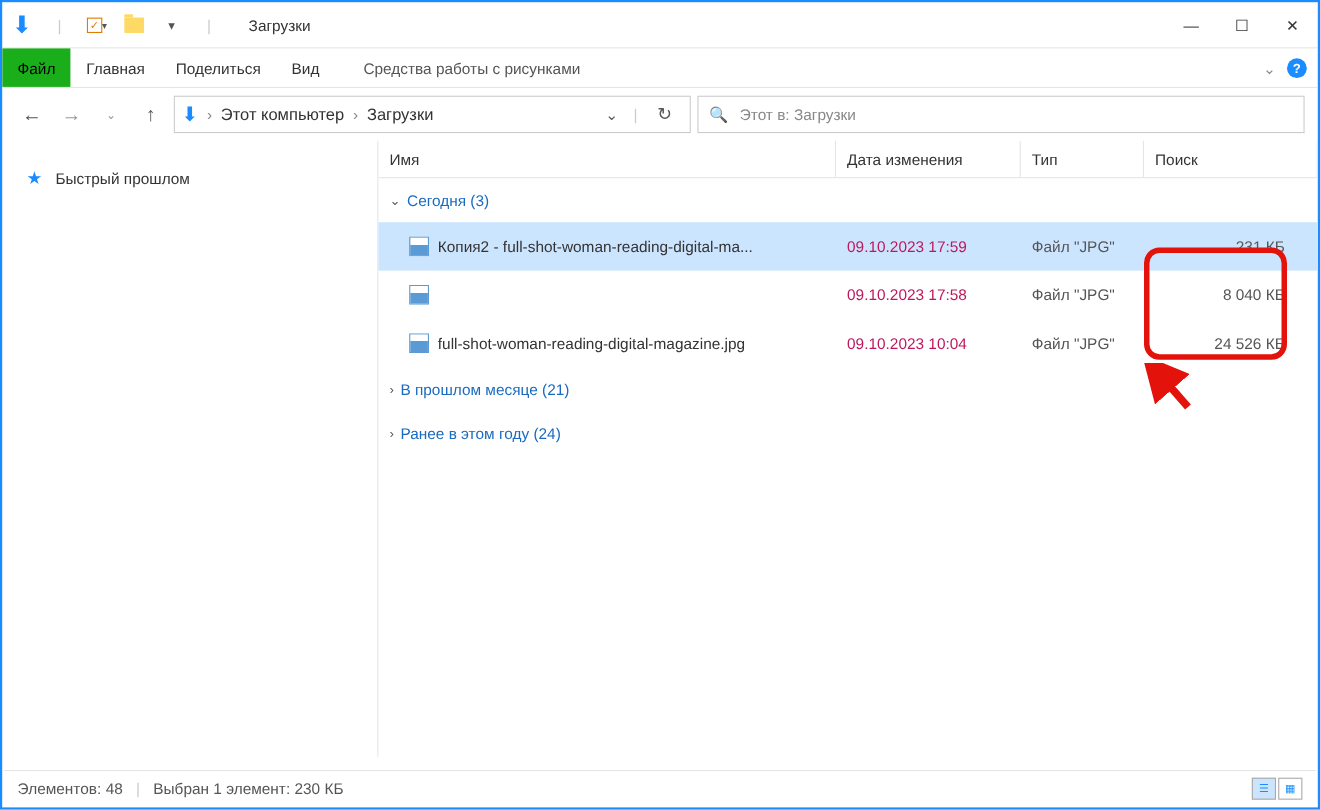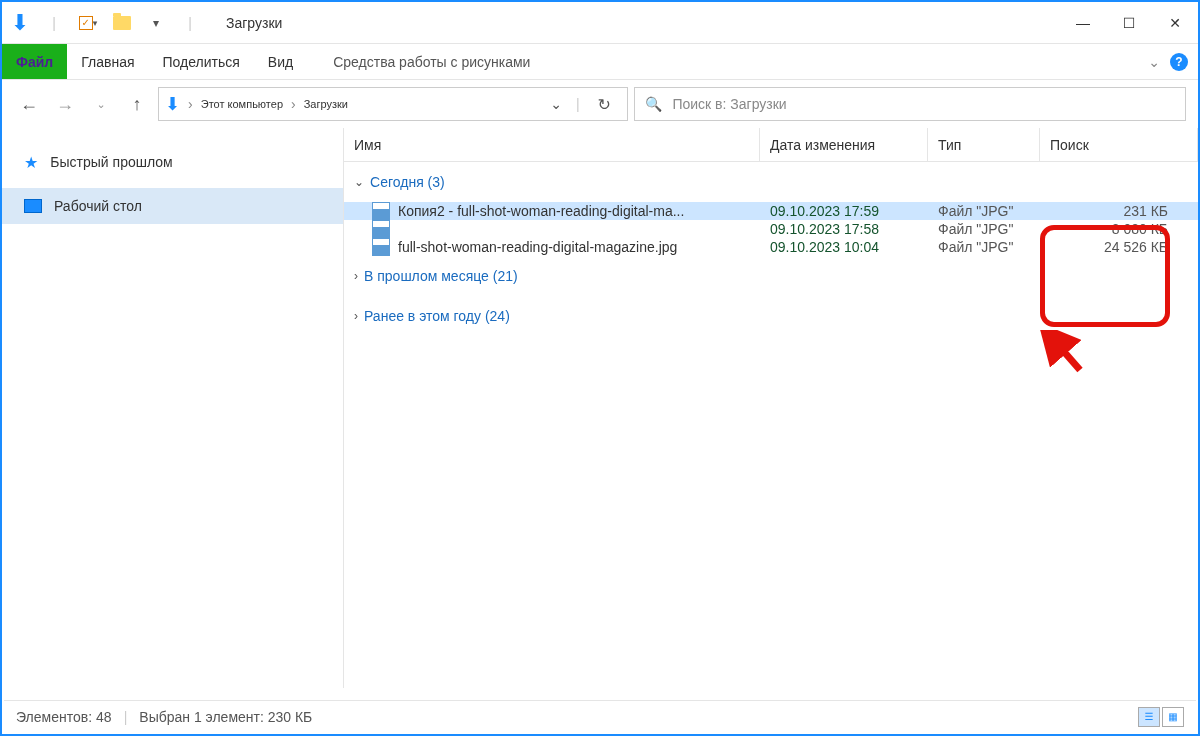--- a/index.html
+++ b/index.html
@@ -11,54 +11,54 @@
 .folder-ico{width:18px;height:14px;background:#ffd966;border-radius:1px;position:relative}
 .folder-ico::before{content:"";position:absolute;top:-3px;left:0;width:8px;height:3px;background:#ffd966;border-radius:1px 1px 0 0}
 .check-ico{width:14px;height:14px;border:1px solid #e07b00;display:flex;align-items:center;justify-content:center;color:#e07b00;font-size:10px}
 .titlebar-mid{flex:1;display:flex;align-items:stretch}
 .manage-tab{background:#fff27a;color:#555;width:264px;display:flex;align-items:center;justify-content:center;font-size:13px;margin-left:268px}
 .title-text{color:#333;display:flex;align-items:center;padding:0 18px;font-size:14px}
 .win-controls{display:flex;align-items:center}
 .win-btn{width:46px;height:30px;display:flex;align-items:center;justify-content:center;font-size:14px;color:#333}
 .ribbon{height:36px;display:flex;align-items:stretch;border-bottom:1px solid #e5e5e5}
 .ribbon-tab{padding:0 14px;display:flex;align-items:center;color:#333;font-size:14px}
-.ribbon-tab.file{background:#1aaf1a;color:#4c1d95;font-weight:700}
+.ribbon-tab.file{background:#1aaf1a;color:#000000;font-weight:400}
 .ribbon-tab.tools{color:#555}
 .ribbon-right{margin-left:auto;display:flex;align-items:center;padding:0 10px;gap:10px}
 .help-ico{width:18px;height:18px;border-radius:50%;background:#1a8cff;color:#fff;display:flex;align-items:center;justify-content:center;font-size:12px;font-weight:bold}
 .navbar{height:48px;display:flex;align-items:center;padding:0 12px;gap:6px}
 .nav-btn{width:30px;height:30px;display:flex;align-items:center;justify-content:center;color:#999;font-size:18px}
 .nav-btn.active{color:#555}
 .addrbar{flex:1;height:34px;border:1px solid #ccc;display:flex;align-items:center;padding:0 6px;gap:8px;max-width:470px}
 .addr-icon{color:#1a8cff;font-size:18px}
-.crumb{color:#333;font-size:11px}
+.crumb{color:#333;font-size:15px}
 .crumb-sep{color:#888}
 .addr-dd{margin-left:auto;color:#555;padding:0 6px}
 .refresh{color:#555;padding:0 10px;font-size:16px}
 .searchbox{flex:1;height:34px;border:1px solid #ccc;display:flex;align-items:center;padding:0 10px;gap:10px;color:#888}
 .body{display:flex;height:560px}
 .sidebar{width:342px;border-right:1px solid #e5e5e5;padding-top:16px}
 .nav-item{height:36px;display:flex;align-items:center;padding:0 22px;gap:12px;color:#333;font-size:15px}
 .nav-item.sel{background:#d9e8f7}
 .star-ico{color:#1a8cff;font-size:16px}
 .desktop-ico{width:18px;height:14px;background:#1a8cff;border:1px solid #0066cc}
 .content{flex:1;display:flex;flex-direction:column}
 .cols{height:34px;display:flex;align-items:center;border-bottom:1px solid #e5e5e5;color:#333;font-size:14px}
 .col{padding:0 10px;border-right:1px solid #e5e5e5;height:100%;display:flex;align-items:center}
 .col.name{flex:0 0 416px}
 .col.date{flex:0 0 168px}
 .col.type{flex:0 0 112px}
 .col.size{flex:1;justify-content:flex-start}
 .grp{height:40px;display:flex;align-items:center;padding:0 10px;color:#1a6bbf;font-size:16px;gap:6px}
 .grp .chev{font-size:12px;color:#555}
-.row{height:18px;display:flex;align-items:center;font-size:15px;color:#333}
+.row{height:44px;display:flex;align-items:center;font-size:15px;color:#333}
 .row.sel{background:#cce5ff}
 .cell{padding:0 10px;overflow:hidden;white-space:nowrap;text-overflow:ellipsis}
 .cell.name{flex:0 0 416px;display:flex;align-items:center;gap:8px;padding-left:28px}
-.cell.date{flex:0 0 168px;color:#14532d}
+.cell.date{flex:0 0 168px;color:#be185d}
 .cell.type{flex:0 0 112px;color:#555}
 .cell.size{flex:1;text-align:right;color:#555;padding-right:30px}
 .jpg-ico{width:18px;height:18px;border:1px solid #5b9bd5;background:linear-gradient(#fff 40%,#5b9bd5 40%);flex-shrink:0}
 .statusbar{position:absolute;bottom:2px;left:2px;right:2px;height:32px;border-top:1px solid #e5e5e5;display:flex;align-items:center;padding:0 12px;color:#555;font-size:14px;gap:4px;background:#fff}
 .status-sep{color:#ccc;margin:0 8px}
 .view-btns{margin-left:auto;display:flex;gap:2px}
 .vbtn{width:22px;height:20px;border:1px solid #aaa;display:flex;align-items:center;justify-content:center;font-size:10px;color:#1a8cff}
 .vbtn.active{background:#cce5ff}
 .highlight-box{position:absolute;top:223px;right:28px;width:130px;height:102px;border:5px solid #e3120b;border-radius:14px;pointer-events:none}
 .arrow-annot{position:absolute;top:328px;right:108px;pointer-events:none}
@@ -114,35 +114,31 @@
     <span class="crumb-sep">›</span>
     <span class="crumb">Этот компьютер</span>
     <span class="crumb-sep">›</span>
     <span class="crumb">Загрузки</span>
     <span class="addr-dd">⌄</span>
     <span style="color:#ccc">|</span>
     <span class="refresh">↻</span>
   </div>
   <div class="searchbox">
     <span>🔍</span>
-    <span>Поиск в: Загрузки</span>
+    <span>Этот в: Загрузки</span>
   </div>
 </div>
 
 <div class="body">
   <div class="sidebar">
     <div class="nav-item">
       <span class="star-ico">★</span>
       <span>Быстрый прошлом</span>
     </div>
     <div style="height:8px"></div>
-    <div class="nav-item sel">
-      <span class="desktop-ico"></span>
-      <span>Рабочий стол</span>
-    </div>
   </div>
   <div class="content">
     <div class="cols">
       <div class="col name">Имя</div>
       <div class="col date">Дата изменения</div>
       <div class="col type">Тип</div>
       <div class="col size">Поиск</div>
     </div>
     <div class="grp">
       <span class="chev">⌄</span>
@@ -157,21 +153,21 @@
           <div class="cell date">09.10.2023 17:59</div>
           <div class="cell type">Файл "JPG"</div>
           <div class="cell size">231 КБ</div>
         </div>
         <div class="row">
           <div class="cell name">
             <span class="jpg-ico"></span>
           </div>
           <div class="cell date">09.10.2023 17:58</div>
           <div class="cell type">Файл "JPG"</div>
-          <div class="cell size">8 080 КБ</div>
+          <div class="cell size">8 040 КБ</div>
         </div>
         <div class="row">
           <div class="cell name">
             <span class="jpg-ico"></span>
             <span>full-shot-woman-reading-digital-magazine.jpg</span>
           </div>
           <div class="cell date">09.10.2023 10:04</div>
           <div class="cell type">Файл "JPG"</div>
           <div class="cell size">24 526 КБ</div>
         </div>

